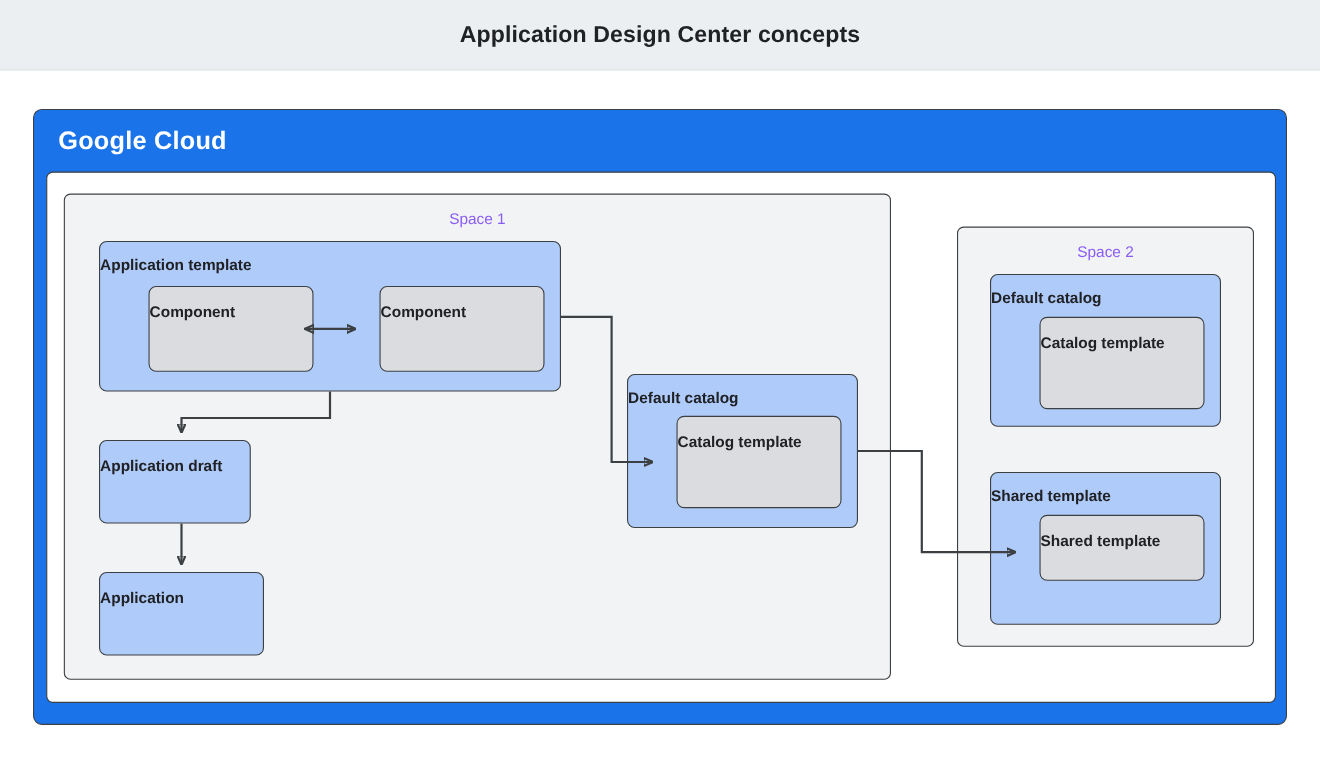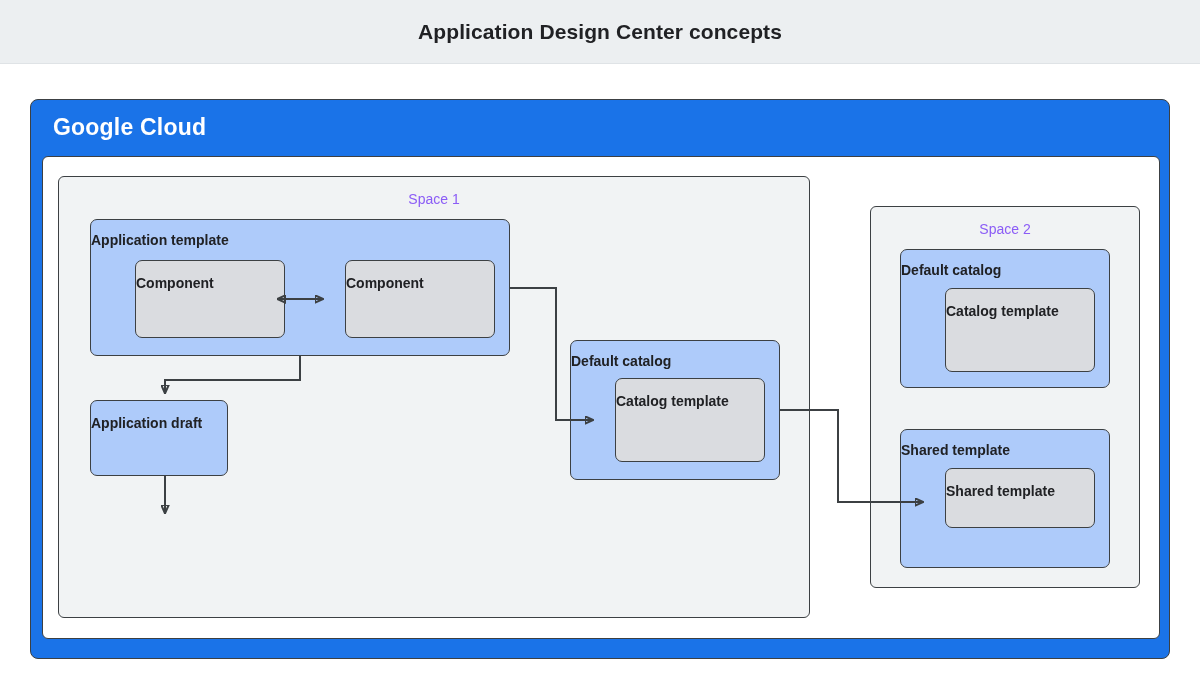--- a/index.html
+++ b/index.html
@@ -165,20 +165,23 @@
   </div>
 
   <div class="node gray" id="component-b">
     <div class="node-label label-leaf">Component</div>
   </div>
 
   <div class="node blue" id="app-draft">
     <div class="node-label label-leaf">Application draft</div>
   </div>
 
+  <div class="node blue" id="application">
+    <div class="node-label label-leaf">Application</div>
+  </div>
 
   <div class="node blue" id="default-catalog-1">
     <div class="node-label label-top">Default catalog</div>
   </div>
 
   <div class="node gray" id="catalog-template-1">
     <div class="node-label label-leaf">Catalog template</div>
   </div>
 
   <div class="space" id="space2">

